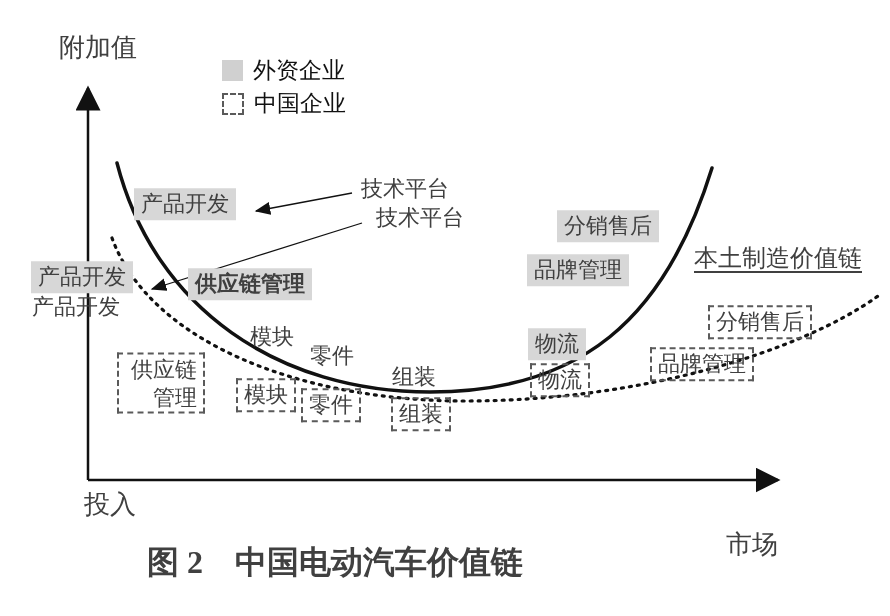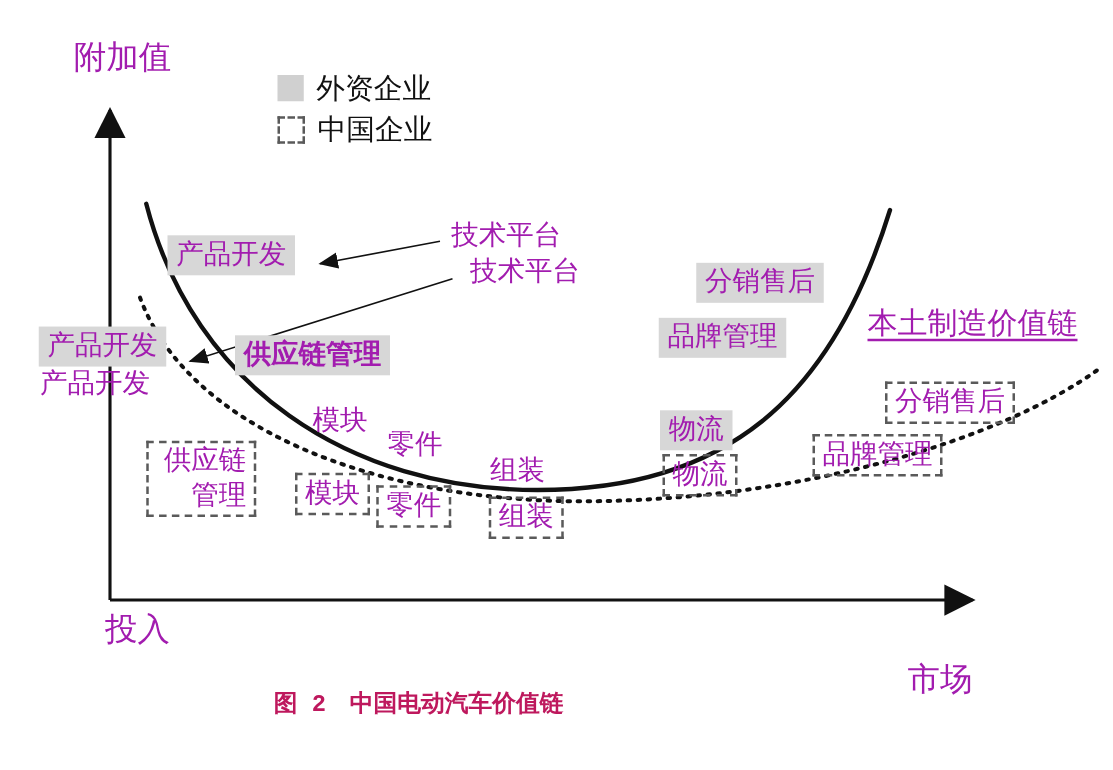--- a/index.html
+++ b/index.html
@@ -11,41 +11,41 @@
     color:#111;
     overflow:hidden;
   }
   #figure-svg { position:absolute; left:0; top:0; pointer-events:none; }
   .lbl {
     position:absolute;
     transform:translate(-50%,-50%);
     white-space:nowrap;
     font-size:22px;
     line-height:1.25;
-    color:#a21caf;
+    color:#404040;
   }
   .gray { background:#d7d7d7; padding:2px 7px; }
   .dashedbox { border:2px dashed #5a5a5a; padding:1px 6px; background:transparent; }
   .underline { text-decoration:underline; text-underline-offset:5px; }
   .axis-label { font-size:26px; }
   .chain-label { font-size:24px; }
   .legend-row { position:absolute; display:flex; align-items:center; gap:10px; }
   .legend-swatch { width:21px; height:21px; }
   .legend-swatch.gray-sw { background:#d0d0d0; }
   .legend-swatch.dashed-sw { border:2px dashed #5a5a5a; width:18px; height:18px; background:#fff; }
   .legend-text { font-size:23px; }
   .two-line { text-align:right; white-space:normal; width:72px;margin-left:20px; }
   #caption {
     position:absolute;
     transform:translate(-50%,-50%);
     left:335px; top:563px;
-    font-family:Liberation Mono, monospace;
+    font-family:Liberation Serif, serif;
     font-weight:bold;
-    font-size:19px;
-    color:#be185d;
+    font-size:32px;
+    color:#404040;
     white-space:nowrap;
   }
 </style>
 </head>
 <body>
 
 <div id="canvas">
 
   <svg id="figure-svg" width="890" height="616" viewBox="0 0 890 616">
     <defs>

